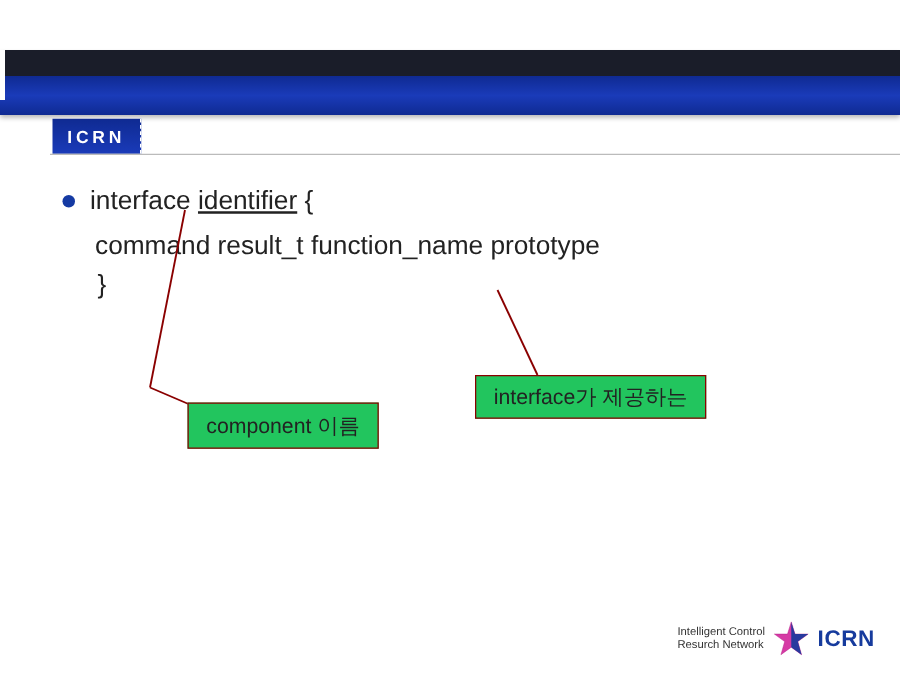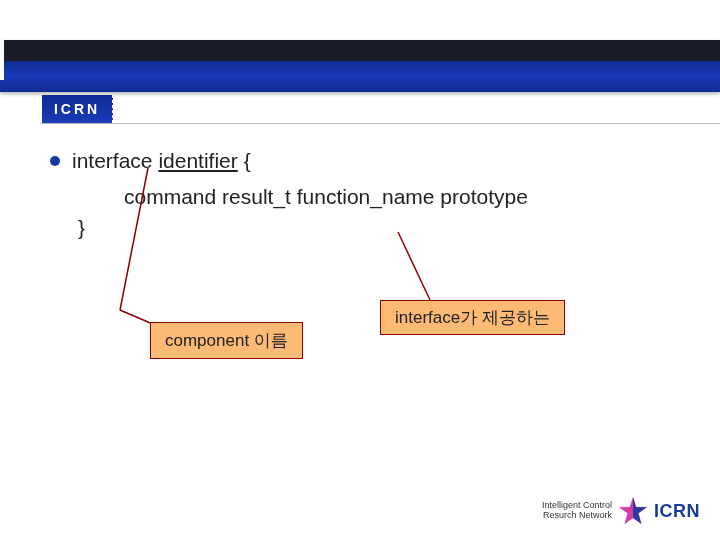--- a/index.html
+++ b/index.html
@@ -79,51 +79,50 @@
   .underline {
     text-decoration: underline;
   }
   .bold {
     font-weight: bold;
   }
   .italic {
     font-style: italic;
   }
   .code-block {
-    margin-left: 74px;
+    margin-left: 26px;
     margin-top: 4px;
   }
   .callout-box {
     position: absolute;
     border: 1.5px solid #8a0000;
     padding: 6px 14px;
     font-size: 17px;
     color: #222;
-    background: #fdba74;
+    background: #22c55e;
   }
   .callout-box .iface {
     color: #222;
     font-weight: normal;
   }
   svg.connector {
     position: absolute;
     pointer-events: none;
   }
   .footer-logo {
     position: absolute;
     right: 20px;
     bottom: 14px;
     display: flex;
     align-items: center;
     gap: 6px;
   }
   .footer-text {
     font-size: 9px;
     line-height: 1.1;
-    text-align: right;
     color: #333;
   }
   .footer-brand {
     font-size: 18px;
     font-weight: bold;
     color: #163b9d;
     letter-spacing: 0.5px;
   }
   .star-icon {
     width: 30px;

